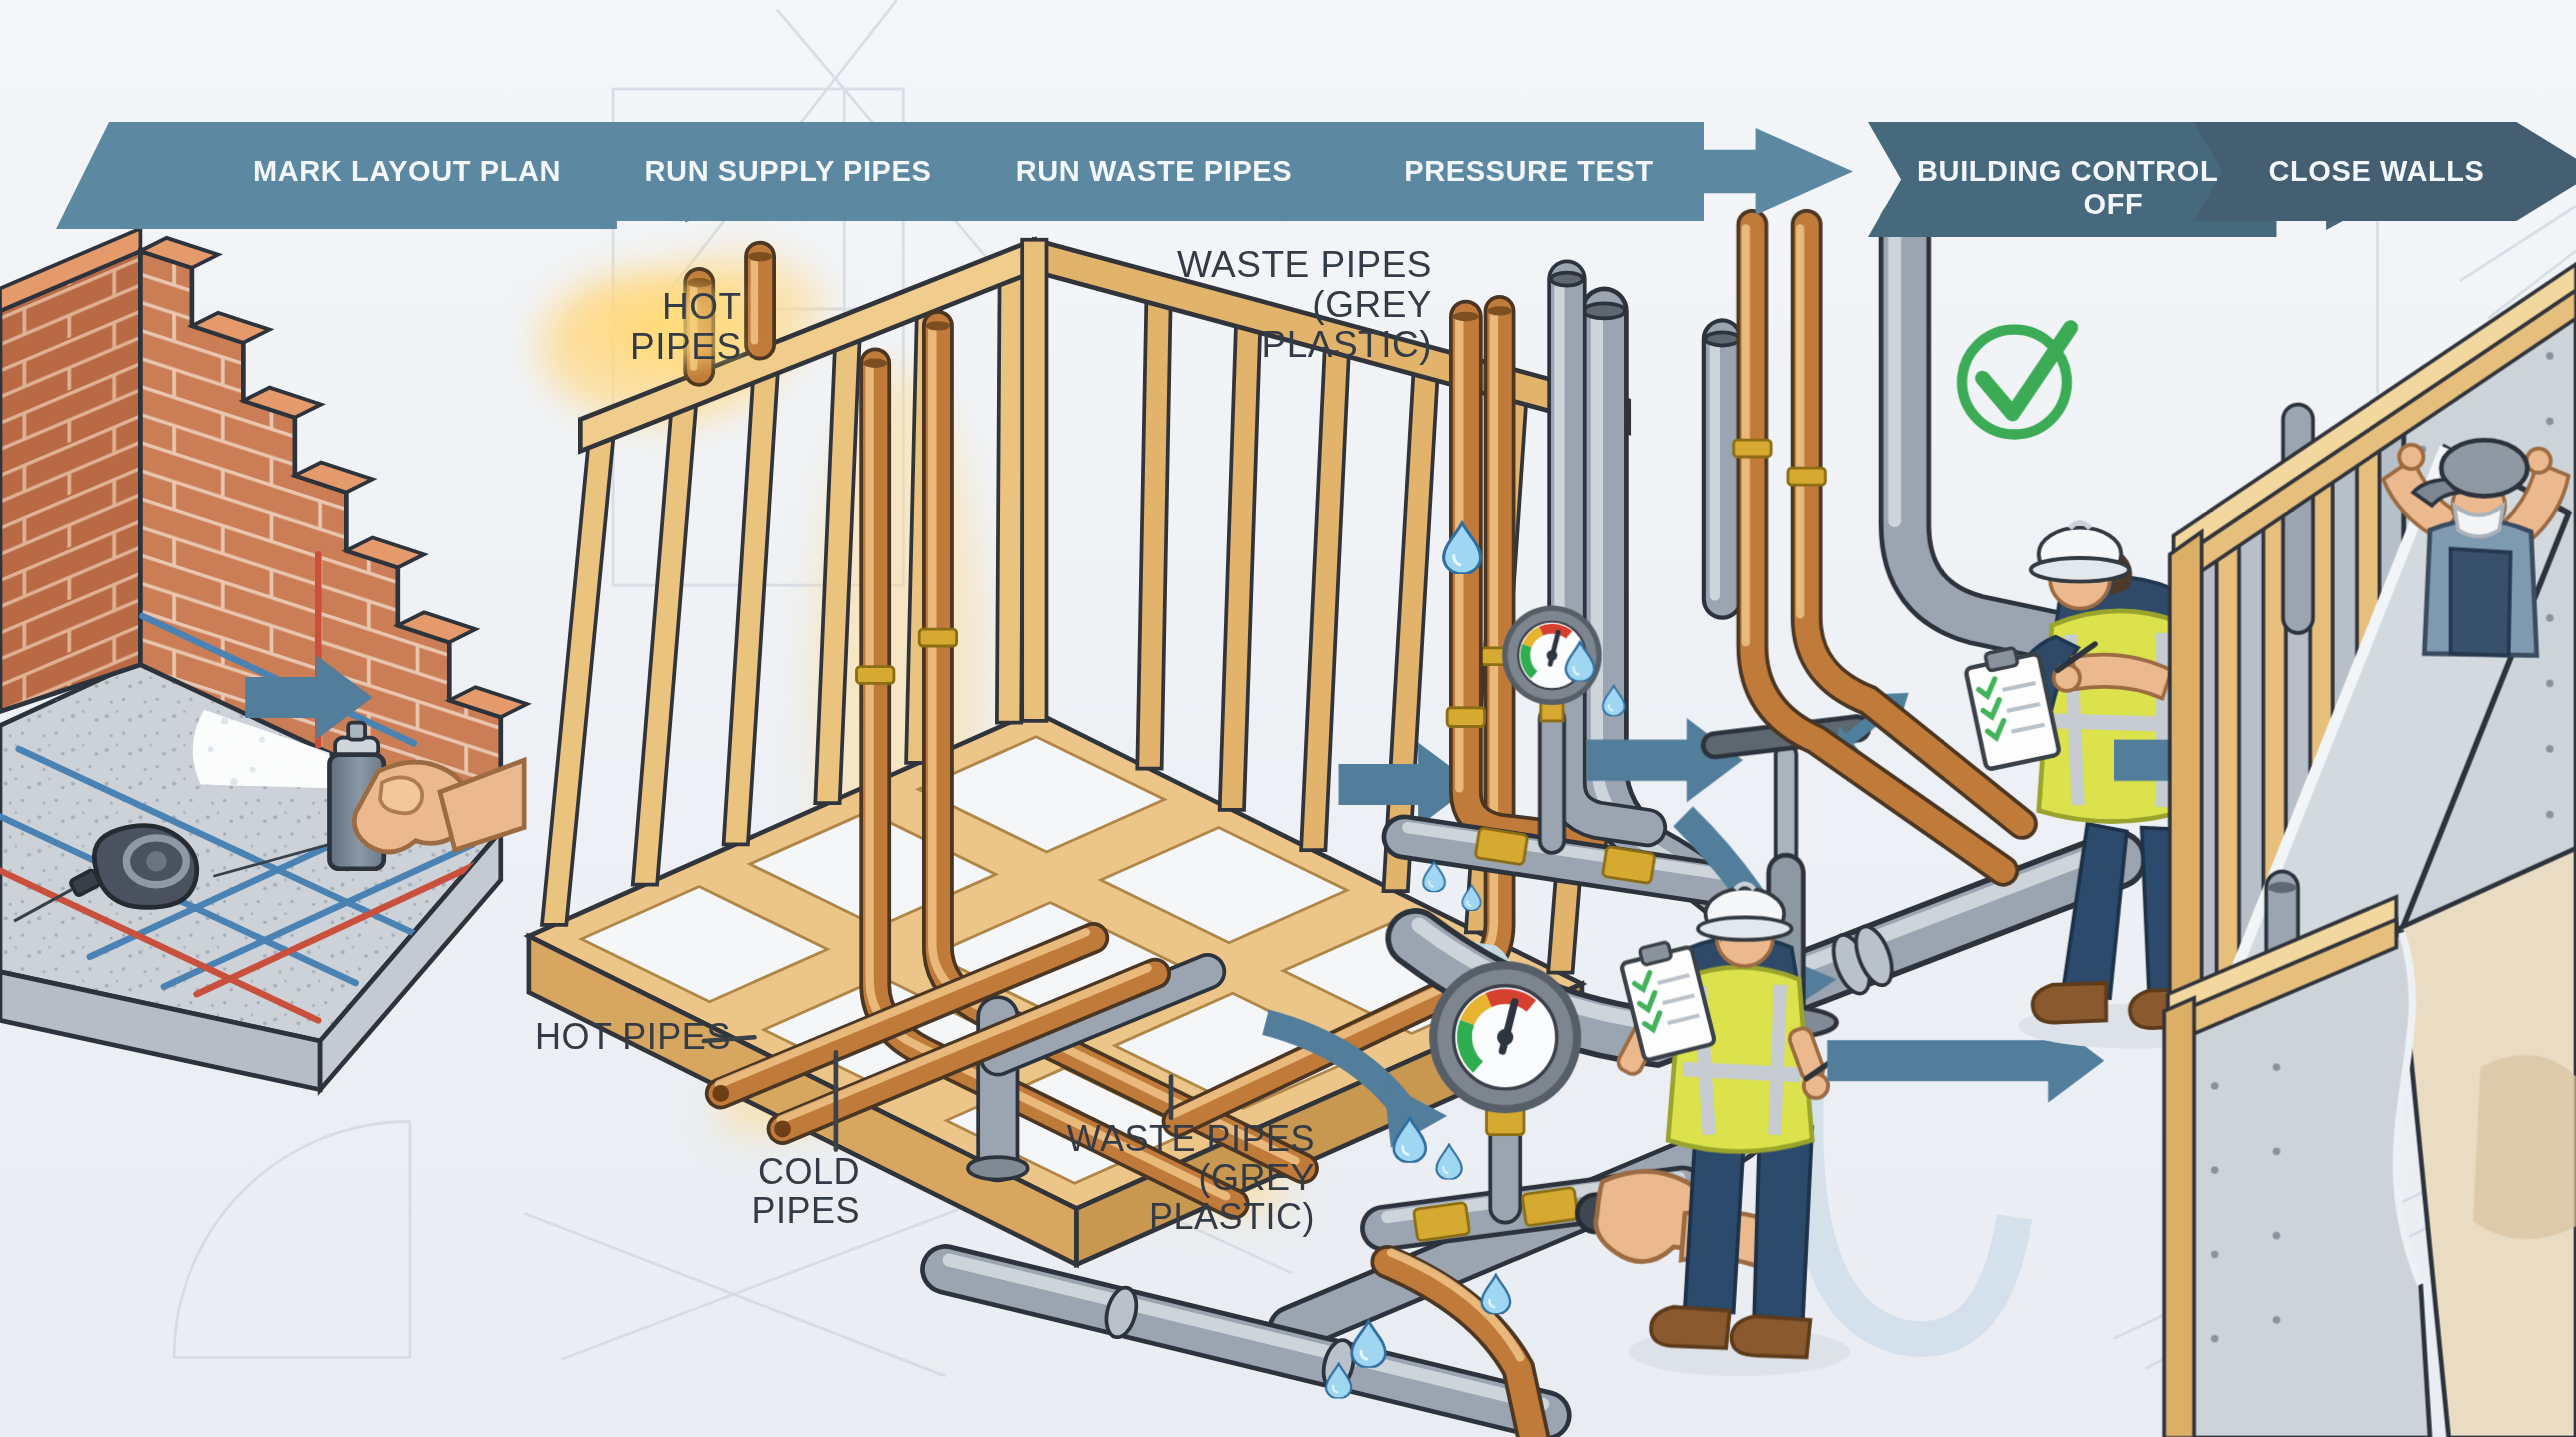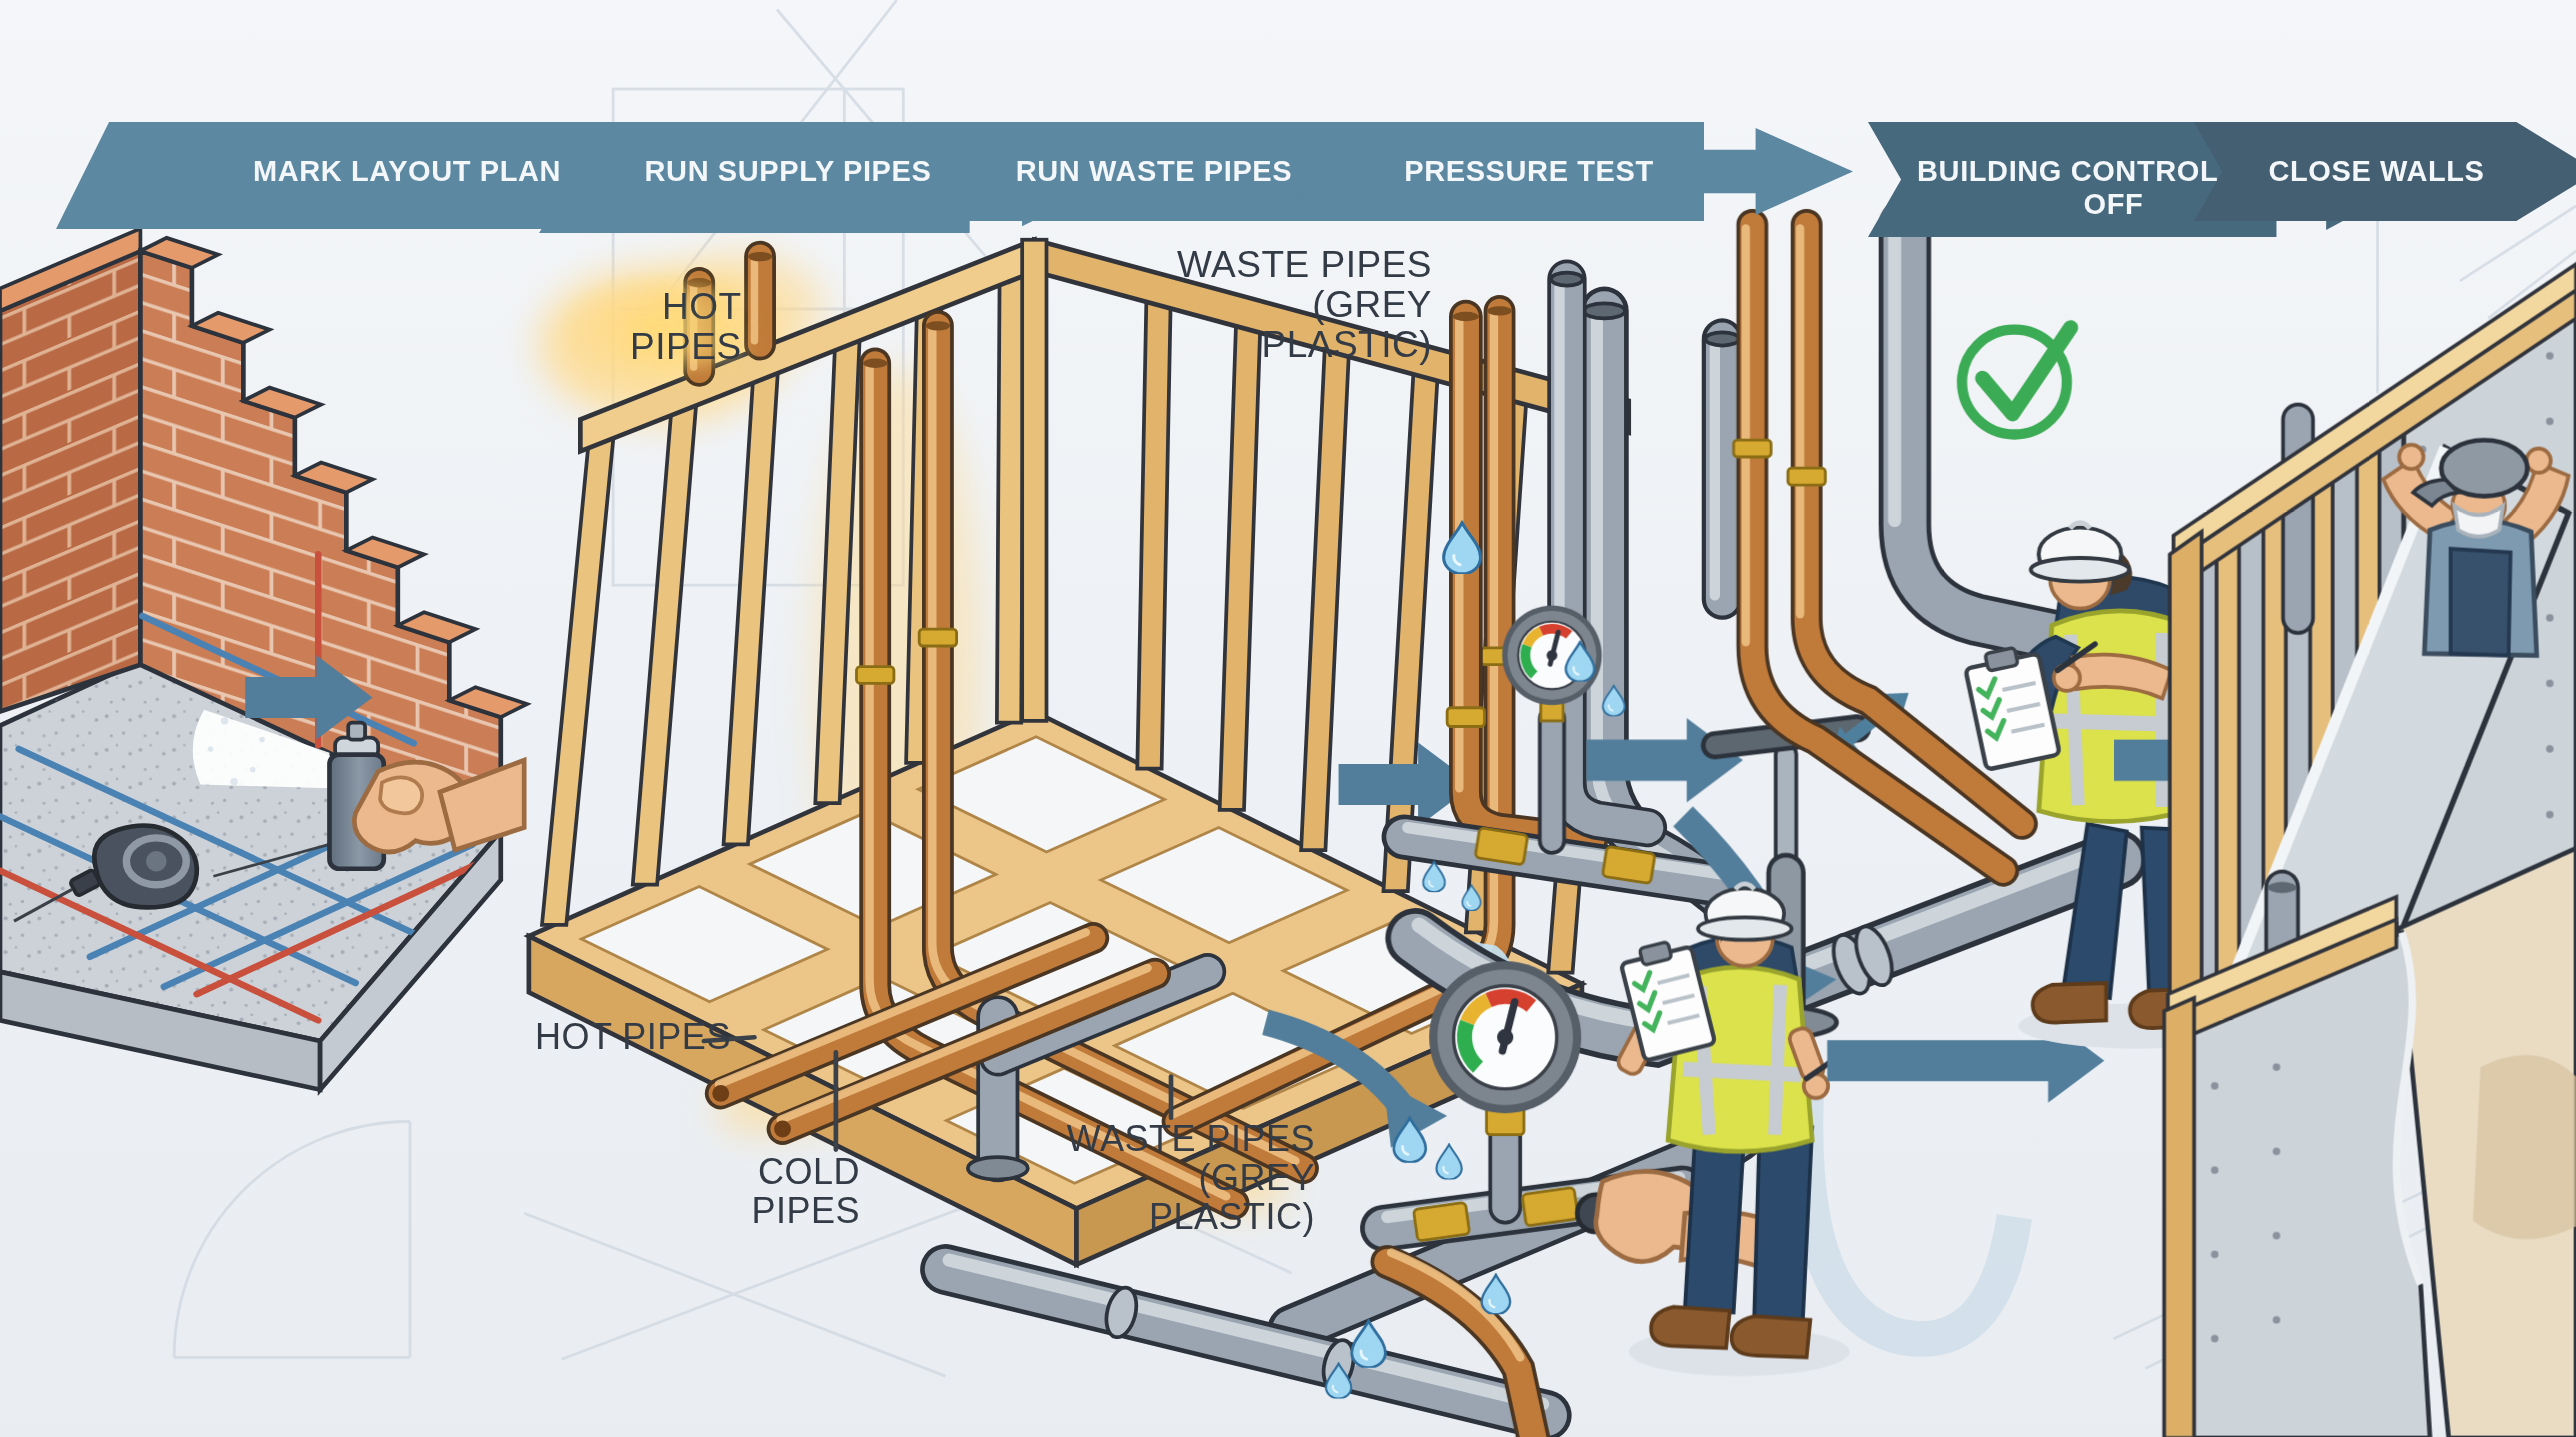--- a/index.html
+++ b/index.html
@@ -517,21 +517,21 @@
         </g>
   <path d="M2316,1062 L2560,958 L2560,988 L2316,1092 Z" fill="#f2d79e" stroke="#32343c" stroke-width="4"></path>
   <path d="M2316,1086 L2560,982 L2560,1012 L2316,1116 Z" fill="#e6bf7d" stroke="#32343c" stroke-width="4"></path>
   <path d="M2312,1080 L2344,1066 L2344,1536 L2312,1536 Z" fill="#dcae66" stroke="#32343c" stroke-width="4"></path>
 </g>
 </svg>
 
 <div class="banner b-light shape-first" style="left:56px;width:496px;padding:0 159px 8px 103px;">
   <span>MARK LAYOUT PLAN</span>
 </div>
-<div class="banner b-light shape-mid" style="left:539px;width:408px;padding:0 129px 12px 45px;">
+<div class="banner b-light shape-mid" style="left:539px;width:408px;padding:0 129px 0 45px;">
   <span>RUN SUPPLY PIPES</span>
 </div>
 <div class="banner b-light shape-mid" style="left:905px;width:408px;padding:0 129px 0 45px;">
   <span>RUN WASTE PIPES</span>
 </div>
 <div class="banner b-light shape-mid" style="left:1280px;width:408px;padding:0 120px 0 45px;">
   <span>PRESSURE TEST</span>
 </div>
 <div class="banner b-dark shape-mid" style="left:1868px;width:423px;padding:16px 95px 0 34px;">
   <span>BUILDING CONTROL SIGN-OFF</span>

